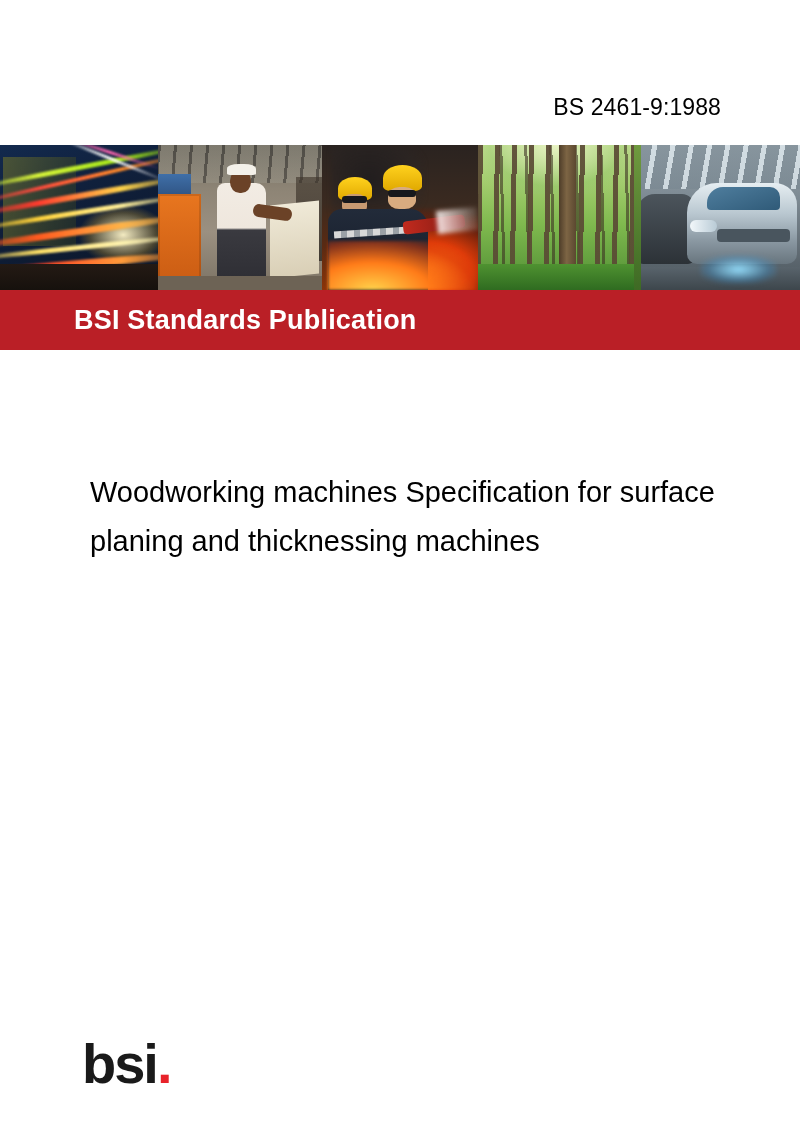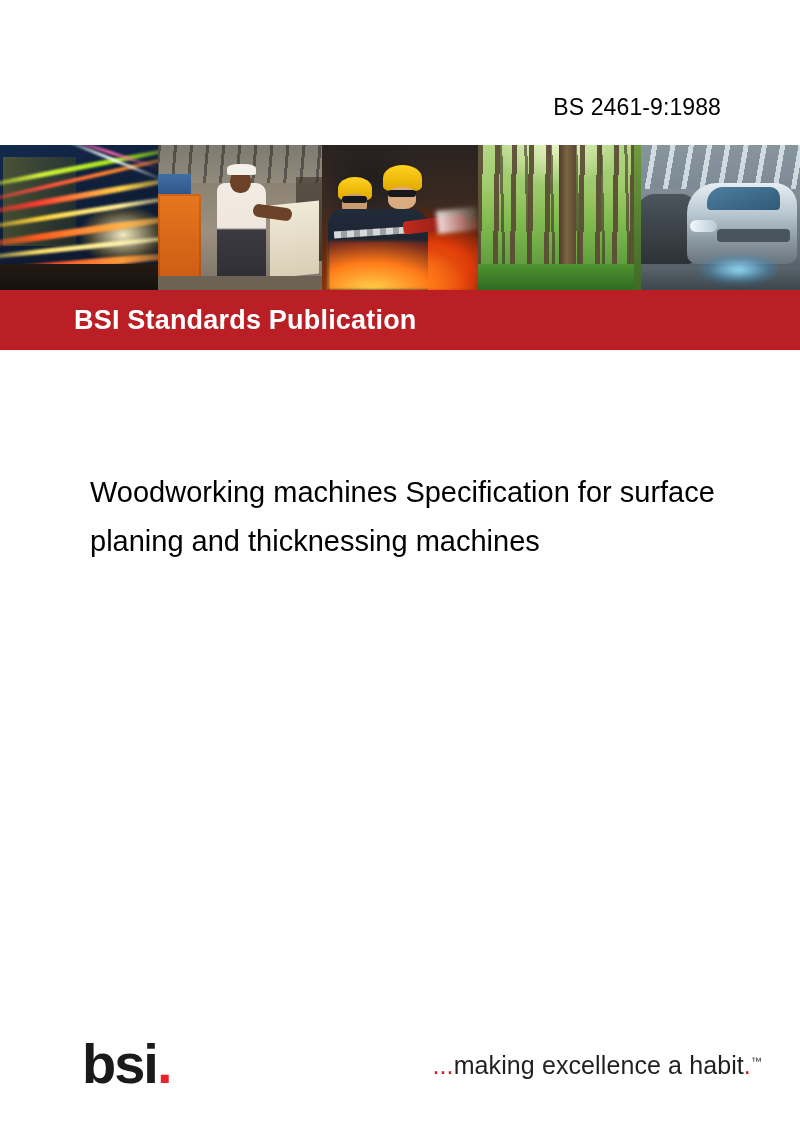--- a/index.html
+++ b/index.html
@@ -419,15 +419,14 @@
     <div class="banner-text">BSI Standards Publication</div>
   </div>
 
   <div class="doc-title">
     <span class="line">Woodworking machines Specification for surface</span>
     <span class="line">planing and thicknessing machines</span>
   </div>
 
   <div class="bsi-logo"><span>bsi</span><span class="dot">.</span></div>
 
-  <div class="tagline"><span class="ellipsis">...</span><span>making excellence a habit</span><span class="reddot">.</span><span class="tm">™</span></div>
 
 </div>
 
 </body></html>

